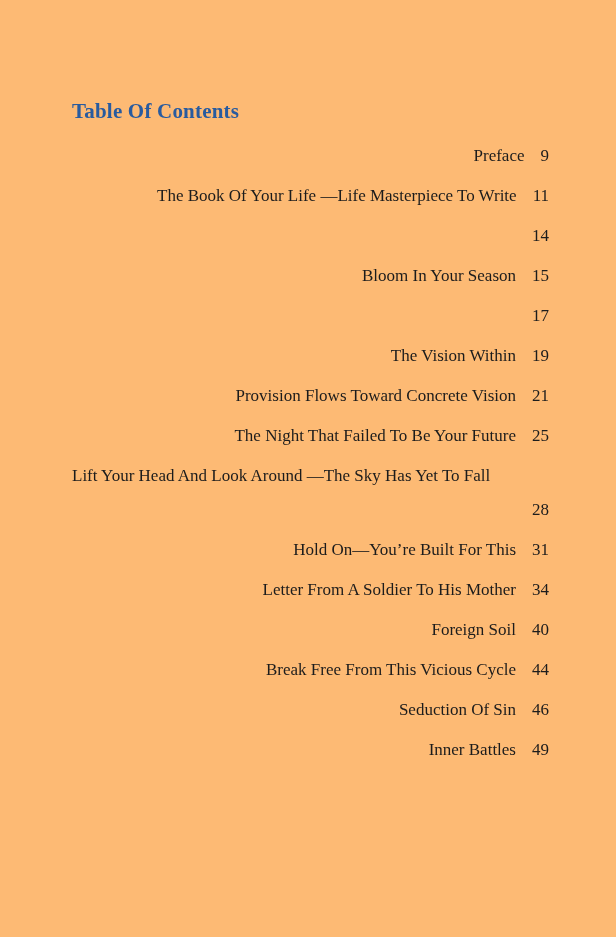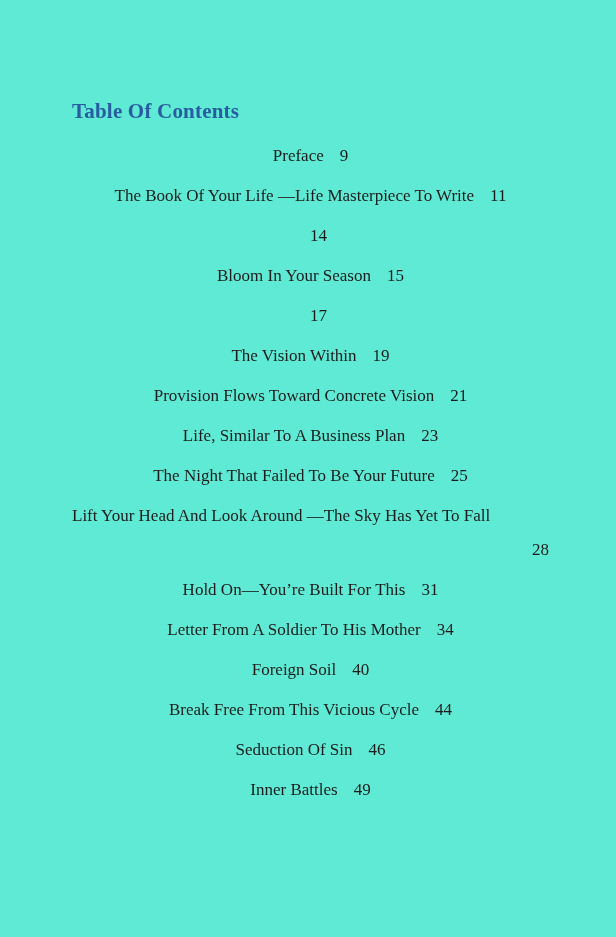--- a/index.html
+++ b/index.html
@@ -7,39 +7,39 @@
     width: 616px;
     height: 937px;
     background: #ffffff;
     font-family: "Liberation Serif", "DejaVu Serif", serif;
     color: #1c1c1c;
     overflow: hidden;
   }
   .page {
     width: 616px;
     height: 937px;
-    background: #5eead4;
+    background: #fdba74;
     padding: 97px 67px 40px 72px;
   }
   .toc-heading {
     font-family: "Liberation Serif", "DejaVu Serif", serif;
     font-weight: bold;
     font-size: 21px;
     line-height: 28px;
     color: #285b9f;
     margin-bottom: 14px;
     letter-spacing: 0.2px;
   }
   .toc-list {
     width: 477px;
   }
   .toc-row {
     display: flex;
     flex-wrap: wrap;
-    justify-content: center;
+    justify-content: flex-end;
     align-items: baseline;
     font-size: 17px;
     line-height: 34px;
     margin-bottom: 6px;
   }
   .toc-title {
     white-space: nowrap;
     text-align: left;
   }
   .toc-page {
@@ -90,24 +90,20 @@
   <div class="toc-row">
     <span class="toc-title">The Vision Within</span>
     <span class="toc-page">19</span>
   </div>
 
   <div class="toc-row">
     <span class="toc-title">Provision Flows Toward Concrete Vision</span>
     <span class="toc-page">21</span>
   </div>
 
-  <div class="toc-row">
-    <span class="toc-title">Life, Similar To A Business Plan</span>
-    <span class="toc-page">23</span>
-  </div>
 
   <div class="toc-row">
     <span class="toc-title">The Night That Failed To Be Your Future</span>
     <span class="toc-page">25</span>
   </div>
 
   <div class="toc-row two-line">
     <span class="toc-title">Lift Your Head And Look Around —The Sky Has Yet To Fall</span>
     <span class="toc-page">28</span>
   </div>

